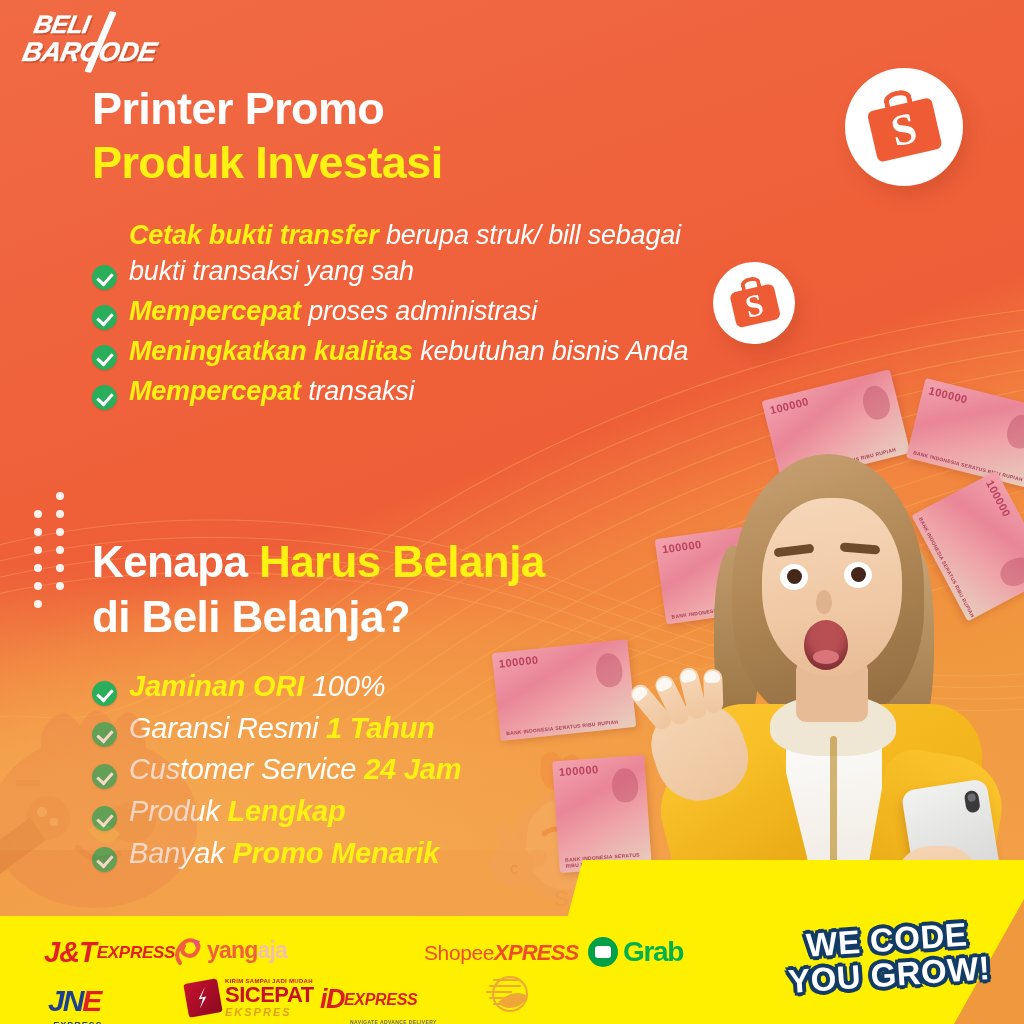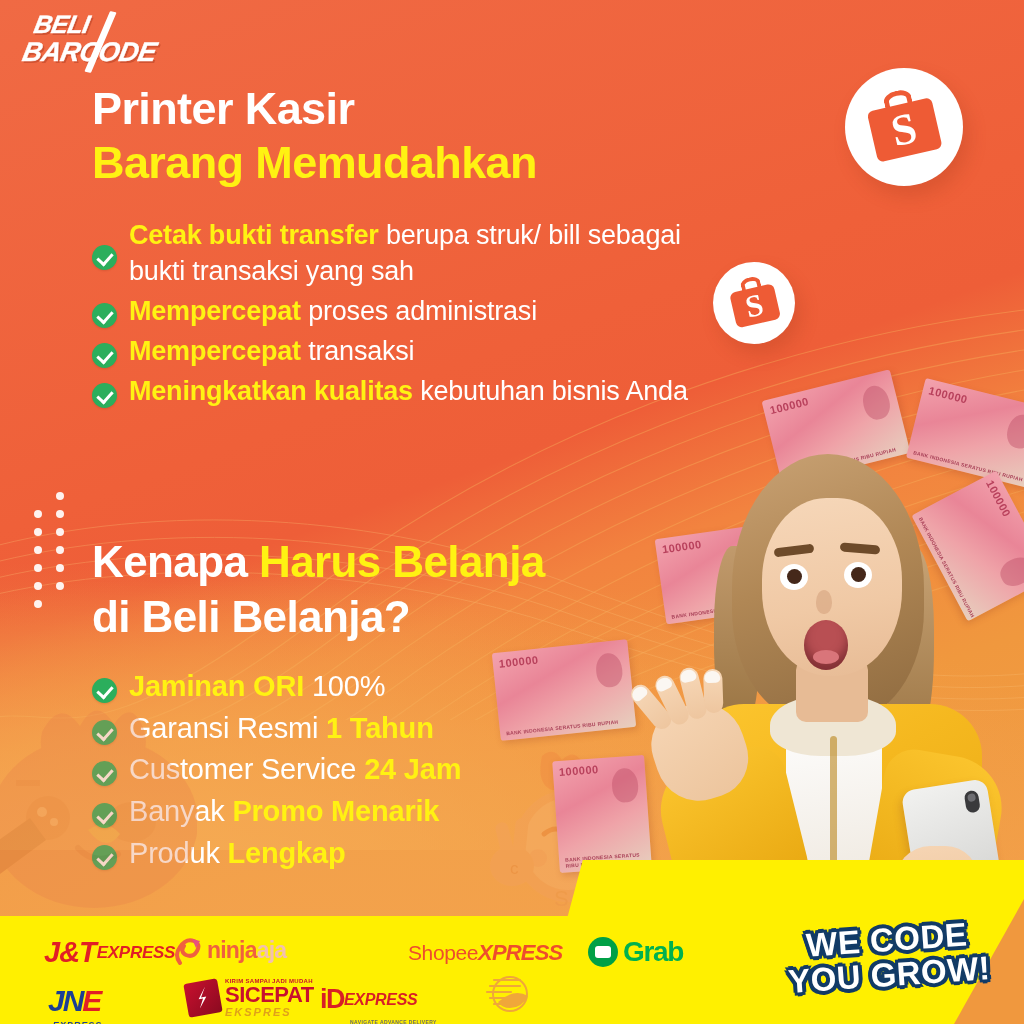--- a/index.html
+++ b/index.html
@@ -68,21 +68,21 @@
   .dots i {
     position:absolute; width:8px; height:8px; border-radius:50%;
     background:#ffffff; opacity:.92;
   }
 
   
   .list { position:absolute; }
   .list-1 { left:92px; top:218px; width:610px; }
   .list-2 { left:92px; top:668px; width:470px; }
 
-  .li { display:flex; align-items:center; margin-bottom:4px; }
+  .li { display:flex; align-items:flex-end; margin-bottom:4px;font-style:italic; }
   .li .check {
     flex:0 0 auto; width:25px; height:25px; border-radius:50%;
     background:#2bae5c; position:relative; margin-right:12px; margin-top:7px;
     box-shadow:0 1px 2px rgba(120,40,15,.18);
   }
   .li .check::after {
     content:""; position:absolute; left:8px; top:5px;
     width:7px; height:12px; border:solid #ffffff;
     border-width:0 3.2px 3.2px 0; transform:rotate(42deg);
   }
@@ -286,21 +286,21 @@
     width:29px; height:36px; background:#1a1a1a; position:relative; margin-right:3px;
     border-radius:50% 50% 50% 50% / 42% 42% 64% 64%;
   }
   .ninja .pin::after { content:""; position:absolute; left:7px; top:8px; width:15px; height:9px;
     background:#ffffff; border-radius:4px; }
   .ninja .wrap { display:flex; flex-direction:column; }
   .ninja .n1 { font-size:30px; font-weight:bold; color:#ffffff; line-height:.9; letter-spacing:-1px;
     text-shadow:0 0 1px rgba(0,0,0,.25); }
   .ninja .n2 { font-size:14px; font-weight:bold; color:#1a1a1a; letter-spacing:-0.2px; margin-left:22px; margin-top:1px; }
 
-  .shpx { left:408px; top:10px; }
+  .shpx { left:424px; top:10px; }
   .shpx .s1 { font-size:21px; color:#ee4d2d; letter-spacing:-0.4px; }
   .shpx .s2 { font-size:22px; font-weight:bold; font-style:italic; color:#ee4d2d; letter-spacing:-0.8px; }
 
   .grab { left:588px; top:6px; }
   .grab .badge { width:30px; height:30px; border-radius:50%; background:#00a046; margin-right:5px; position:relative; }
   .grab .badge::after { content:""; position:absolute; left:7px; top:9px; width:16px; height:12px;
     background:#ffffff; border-radius:3px; }
   .grab .g { font-size:28px; font-weight:bold; color:#00b14f; letter-spacing:-1.3px; }
 
   .jne { left:48px; top:6px; }
@@ -315,21 +315,21 @@
     transform:rotate(-10deg); margin-right:5px; position:relative; border-radius:3px;
   }
   .sicepat .box::after { content:""; position:absolute; left:12px; top:6px; width:9px; height:21px;
     background:#ffffff; clip-path:polygon(100% 0,35% 48%,95% 48%,0 100%,55% 55%,5% 55%); }
   .sicepat .stack { display:flex; flex-direction:column; }
   .sicepat .tiny { font-size:6px; font-weight:bold; color:#c8102e; letter-spacing:.3px; }
   .sicepat .big { font-size:22px; font-weight:bold; color:#c8102e; letter-spacing:-0.5px; line-height:1; }
   .sicepat .small { font-size:11px; font-weight:bold; font-style:italic; color:#e0a11a; letter-spacing:2px; }
 
   .idx { left:320px; top:6px; }
-  .idx .i1 { font-size:27px; font-weight:bold; color:#d81f26; letter-spacing:-1.5px; }
+  .idx .i1 { font-size:27px; font-weight:bold; font-style:italic; color:#d81f26; letter-spacing:-1.5px; }
   .idx .i2 { font-size:16px; font-weight:bold; font-style:italic; color:#d81f26; letter-spacing:-0.3px; }
   .idx .i3 { position:absolute; left:30px; bottom:-10px; font-size:5px; font-weight:bold; color:#6b6b6b; letter-spacing:.4px; }
 
   .pos { left:458px; top:-6px; }
   .pos .globe {
     width:56px; height:50px; position:relative; margin:0 auto;
   }
   .pos .wrap2 { display:flex; flex-direction:column; align-items:center; }
   .pos .label { font-size:11px; font-weight:bold; color:#e8a020; letter-spacing:.6px; margin-top:1px; }
 </style>
@@ -368,40 +368,40 @@
     </svg>
   </div>
 
   <div class="brand">
     <div class="brand-l1">BELI</div>
     <div class="brand-l2">BARCODE</div>
     <div class="brand-slash"></div>
   </div>
 
   <div class="h1-block">
-    <div class="h1-line h1-white">Printer Kasir</div>
-    <div class="h1-line h1-yellow">Barang Memudahkan</div>
+    <div class="h1-line h1-white">Printer Promo</div>
+    <div class="h1-line h1-yellow">Produk Investasi</div>
   </div>
 
   <div class="list list-1">
     <div class="li">
       <span class="check"></span>
       <span class="txt"><b class="y">Cetak bukti transfer</b><span class="w"> berupa struk/ bill sebagai bukti transaksi yang sah</span></span>
     </div>
     <div class="li">
       <span class="check"></span>
       <span class="txt"><b class="y">Mempercepat</b><span class="w"> proses administrasi</span></span>
     </div>
     <div class="li">
       <span class="check"></span>
+      <span class="txt"><b class="y">Meningkatkan kualitas</b><span class="w"> kebutuhan bisnis Anda</span></span>
+    </div>
+    <div class="li">
+      <span class="check"></span>
       <span class="txt"><b class="y">Mempercepat</b><span class="w"> transaksi</span></span>
-    </div>
-    <div class="li">
-      <span class="check"></span>
-      <span class="txt"><b class="y">Meningkatkan kualitas</b><span class="w"> kebutuhan bisnis Anda</span></span>
     </div>
   </div>
 
   <div class="dots">
     <i style="left:22px;top:0"></i>
     <i style="left:0px;top:18px"></i>
       <i style="left:22px;top:18px"></i>
     <i style="left:0px;top:36px"></i>
       <i style="left:22px;top:36px"></i>
     <i style="left:0px;top:54px"></i>
@@ -426,25 +426,25 @@
     <div class="li li-2">
       <span class="check"></span>
       <span class="txt"><b class="y"></b><span class="wb">Garansi Resmi </span><span class="wb"></span><b class="y">1 Tahun</b></span>
     </div>
     <div class="li li-2">
       <span class="check"></span>
       <span class="txt"><b class="y"></b><span class="wb">Customer Service </span><span class="wb"></span><b class="y">24 Jam</b></span>
     </div>
     <div class="li li-2">
       <span class="check"></span>
+      <span class="txt"><b class="y"></b><span class="wb">Produk </span><span class="wb"></span><b class="y">Lengkap</b></span>
+    </div>
+    <div class="li li-2">
+      <span class="check"></span>
       <span class="txt"><b class="y"></b><span class="wb">Banyak </span><span class="wb"></span><b class="y">Promo Menarik</b></span>
-    </div>
-    <div class="li li-2">
-      <span class="check"></span>
-      <span class="txt"><b class="y"></b><span class="wb">Produk </span><span class="wb"></span><b class="y">Lengkap</b></span>
     </div>
   </div>
 
   <div class="mascot mascot-left">
     <svg width="215" height="240" viewBox="0 0 215 240" fill="none">
       <ellipse cx="112" cy="150" rx="104" ry="86" fill="#e8804a"></ellipse>
       <path d="M60 60 q18-34 38-6 q16-30 34-2 q18-26 30 6 q8 26-16 34 L76 98 q-22-12-16-38z" fill="#e8804a"></path>
       <circle cx="66" cy="146" r="22" fill="#d9seed" opacity="0"></circle>
       <circle cx="66" cy="146" r="22" fill="#e0713c"></circle>
       <circle cx="60" cy="140" r="5" fill="#f2a373"></circle>
@@ -579,21 +579,21 @@
         <span class="b">EXPRESS</span>
       </div>
 
       <div class="clogo anteraja">
         <span class="mark">
           <svg width="31" height="31" viewBox="0 0 31 31" fill="none">
             <path d="M8 28 q-6-8 0-16 q6-9 14-6 q7 3 3 10 q-4 7-11 4 q-6-3-2-9" stroke="#f0603f" stroke-width="4" fill="none" stroke-linecap="round"></path>
             <path d="M20 4 l8 2 l-4 7z" fill="#e8507f"></path>
           </svg>
         </span>
-        <span class="t1">ninja</span>
+        <span class="t1">yang</span>
         <span class="t2">aja</span>
       </div>
 
 
       <div class="clogo shpx">
         <span class="s1">Shopee</span>
         <span class="s2">XPRESS</span>
       </div>
 
       <div class="clogo grab">

